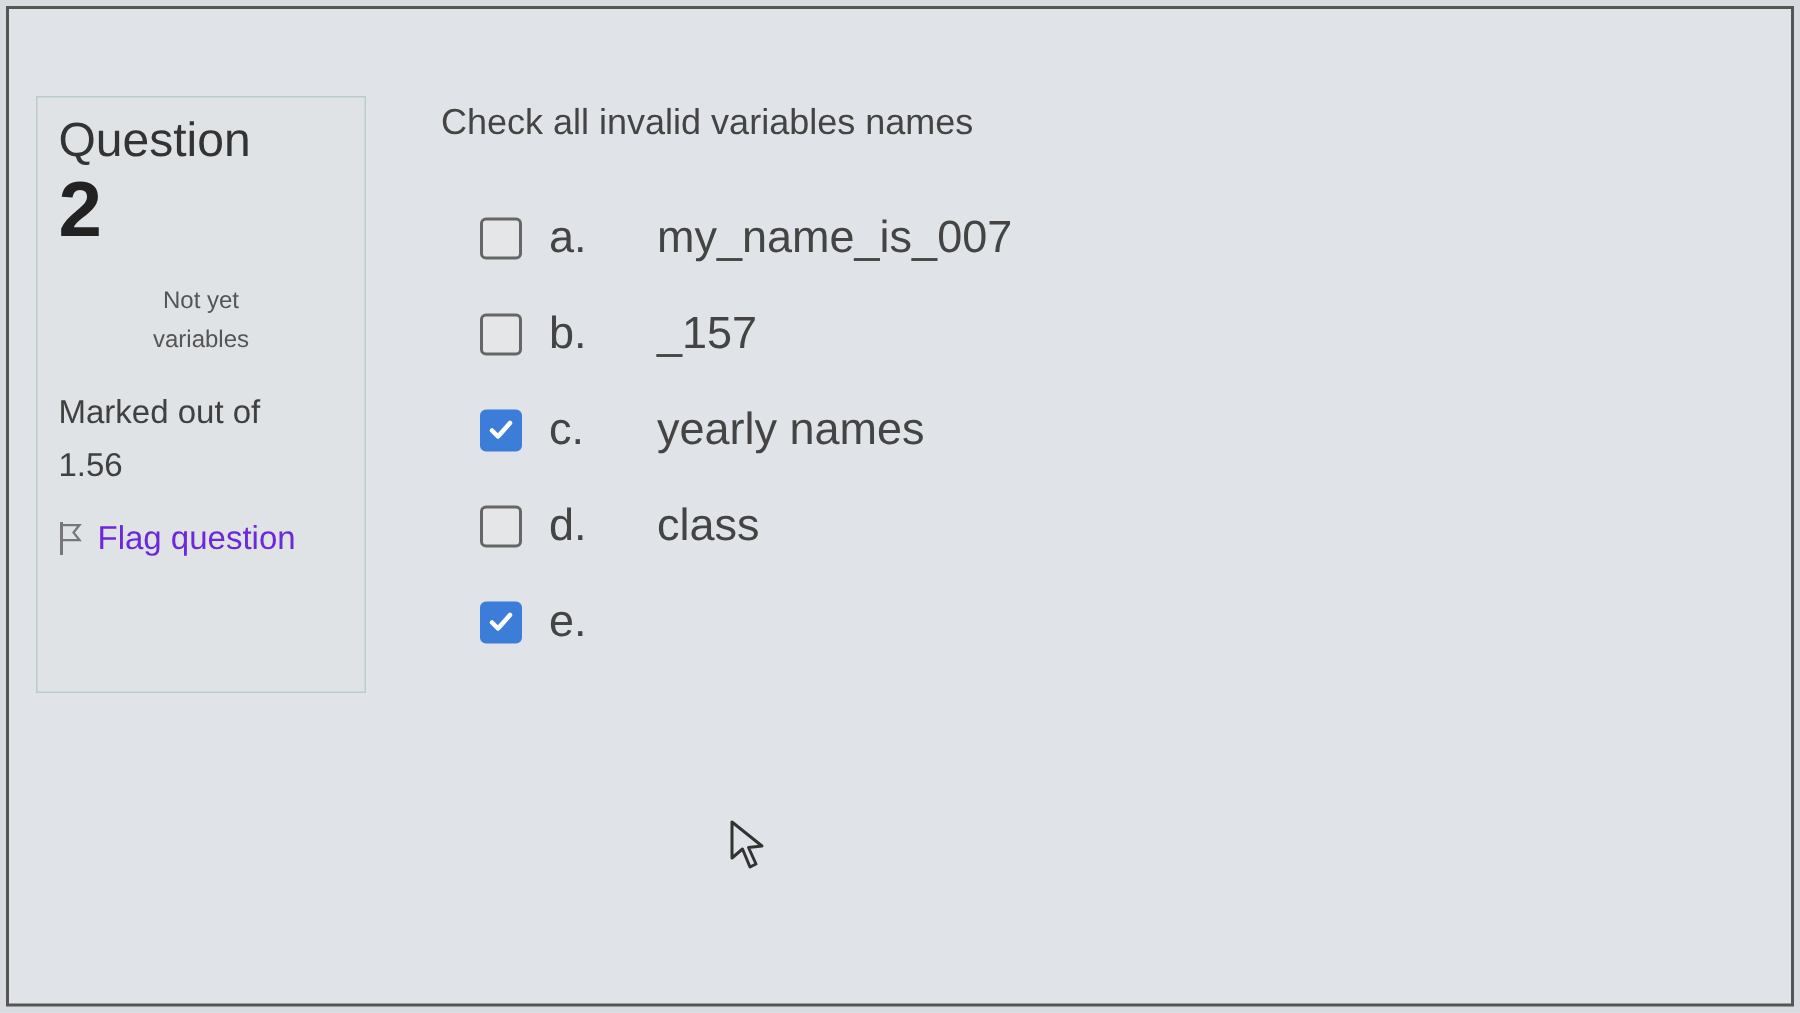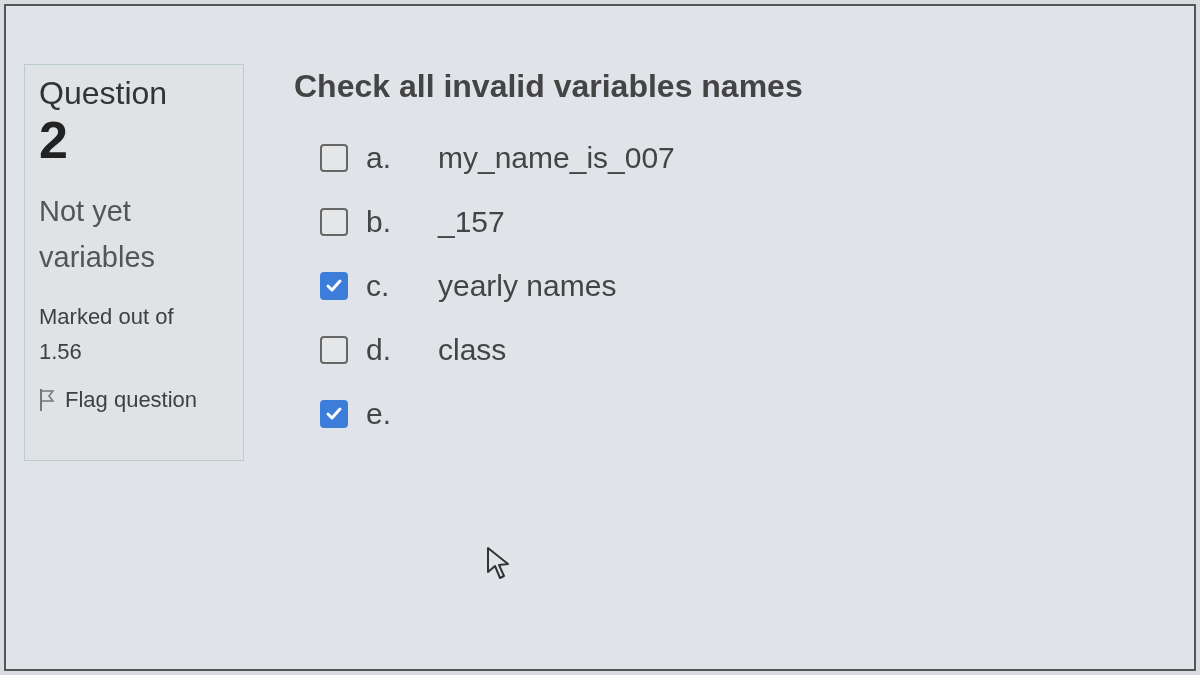--- a/index.html
+++ b/index.html
@@ -41,52 +41,53 @@
     }
     .question-number {
       font-size: 52px;
       font-weight: 700;
       color: #222;
       line-height: 1;
       margin-top: 2px;
     }
     .status-block {
       margin-top: 22px;
-      font-size: 29px;
+      font-size: 16px;
       color: #555;
       line-height: 1.6;
+      text-align: center;
     }
     .marked-block {
       margin-top: 18px;
       font-size: 22px;
       color: #404040;
       line-height: 1.6;
     }
     .flag-row {
       margin-top: 18px;
       display: flex;
       align-items: center;
       gap: 8px;
       font-size: 22px;
-      color: #404040;
+      color: #6d28d9;
     }
     .flag-icon {
       width: 18px;
       height: 22px;
       display: inline-block;
     }
     .question-area {
       flex: 1;
       padding-top: 4px;
     }
     .question-text {
-      font-size: 32px;
-      color: #444;
-      font-weight: 700;
-      margin-bottom: 36px;
+      font-size: 24px;
+      color: #444;
+      font-weight: 400;
+      margin-bottom: 46px;
     }
     .answer-list {
       padding-left: 26px;
     }
     .answer-row {
       display: flex;
       align-items: center;
       gap: 18px;
       margin-bottom: 30px;
       font-size: 30px;

